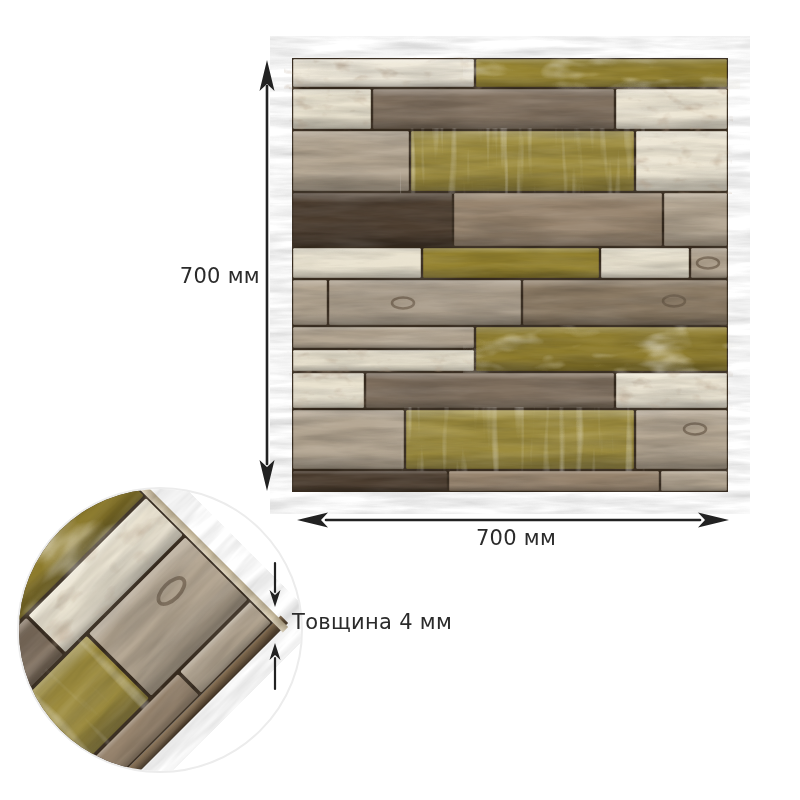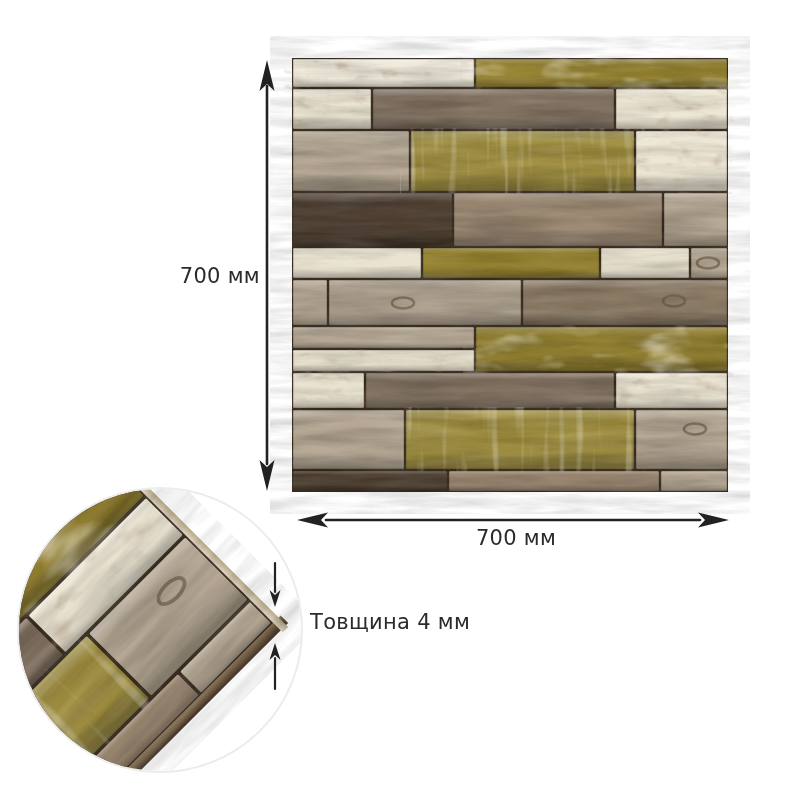--- a/index.html
+++ b/index.html
@@ -11,21 +11,21 @@
     font-family:"DejaVu Sans", sans-serif;
     font-size:21px;
     font-weight:400;
     color:#2b2b2b;
     letter-spacing:.3px;
     white-space:nowrap;
     line-height:24px;
   }
   #height-label{left:138px;top:264px;width:122px;text-align:right;}
   #width-label{left:436px;top:526px;width:160px;text-align:center;}
-  #thickness-label{left:310px;top:610px;}
+  #thickness-label{left:292px;top:610px;}
 </style>
 </head>
 <body>
 
 <div class="stage">
 
   <svg class="canvas" width="800" height="800" viewBox="0 0 800 800">
     <defs>
 
       <filter id="fGrainD" x="-5%" y="-5%" width="110%" height="110%">

